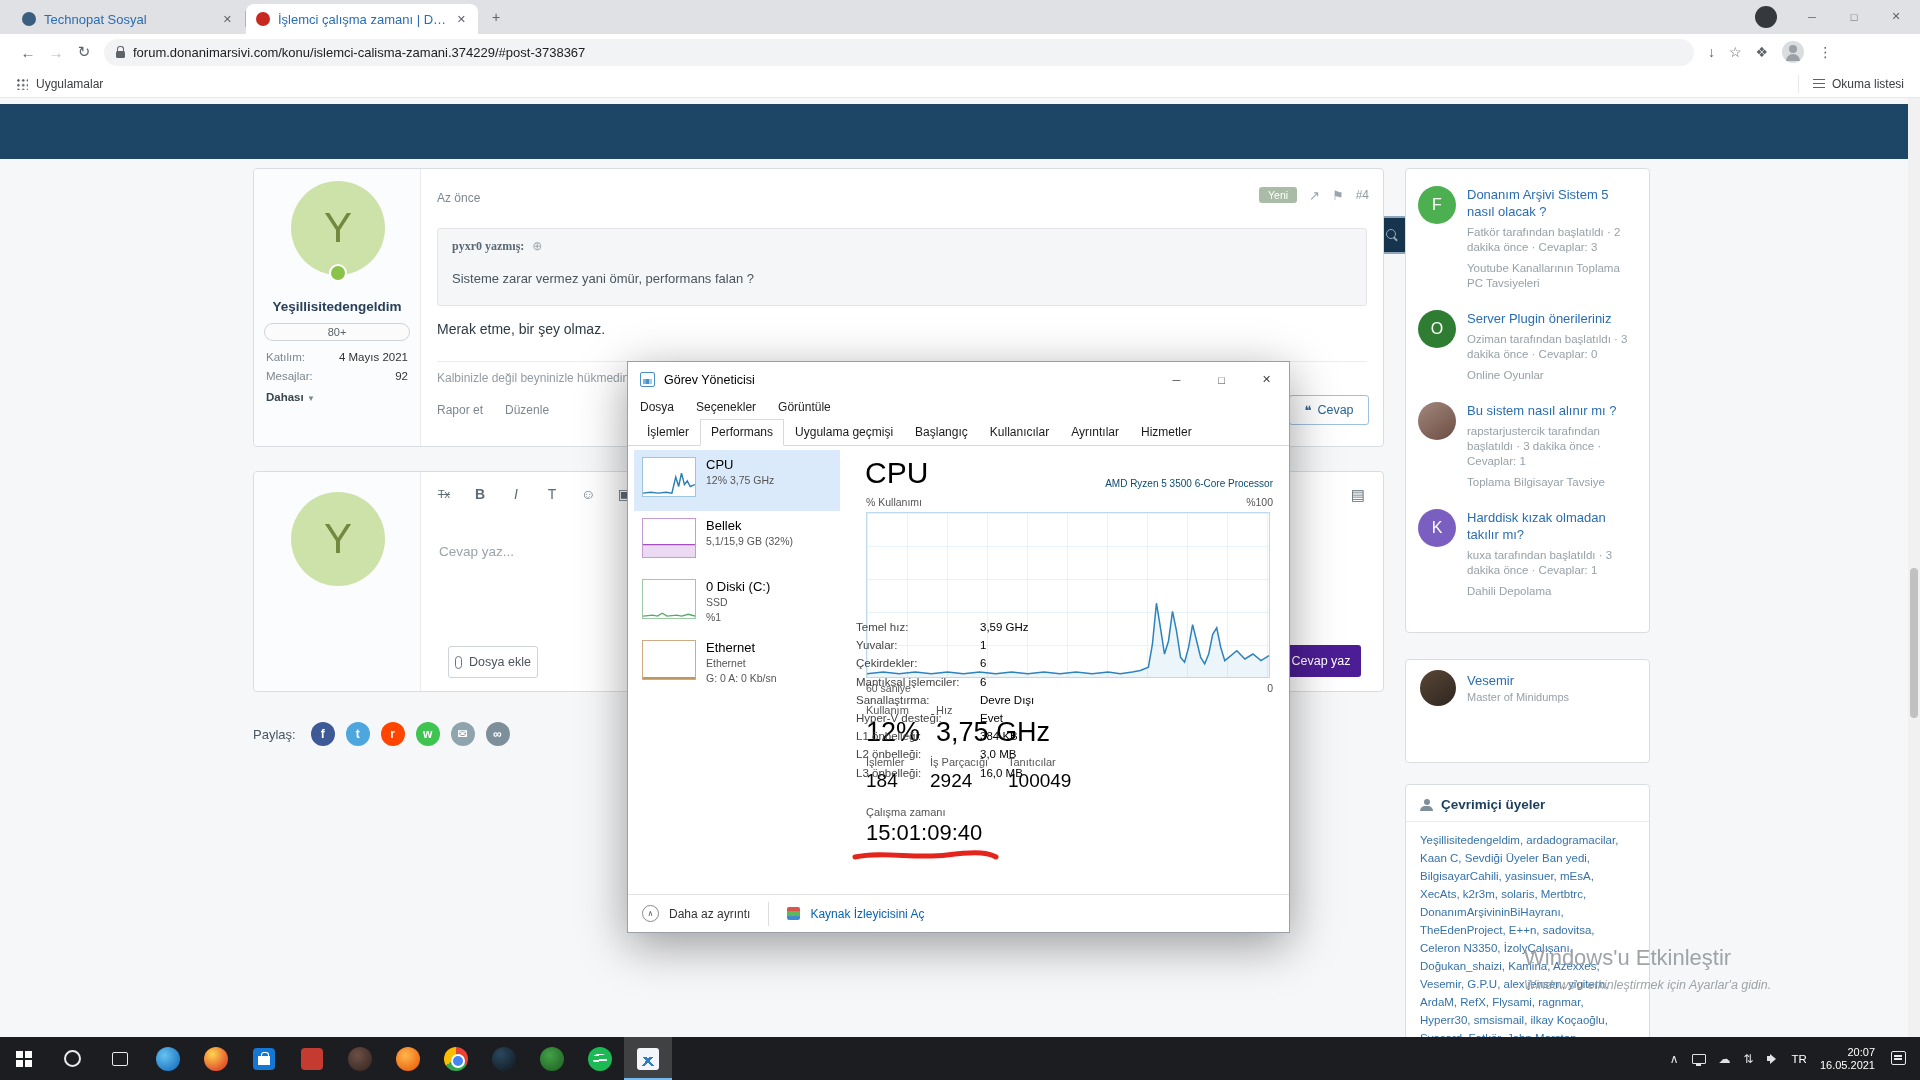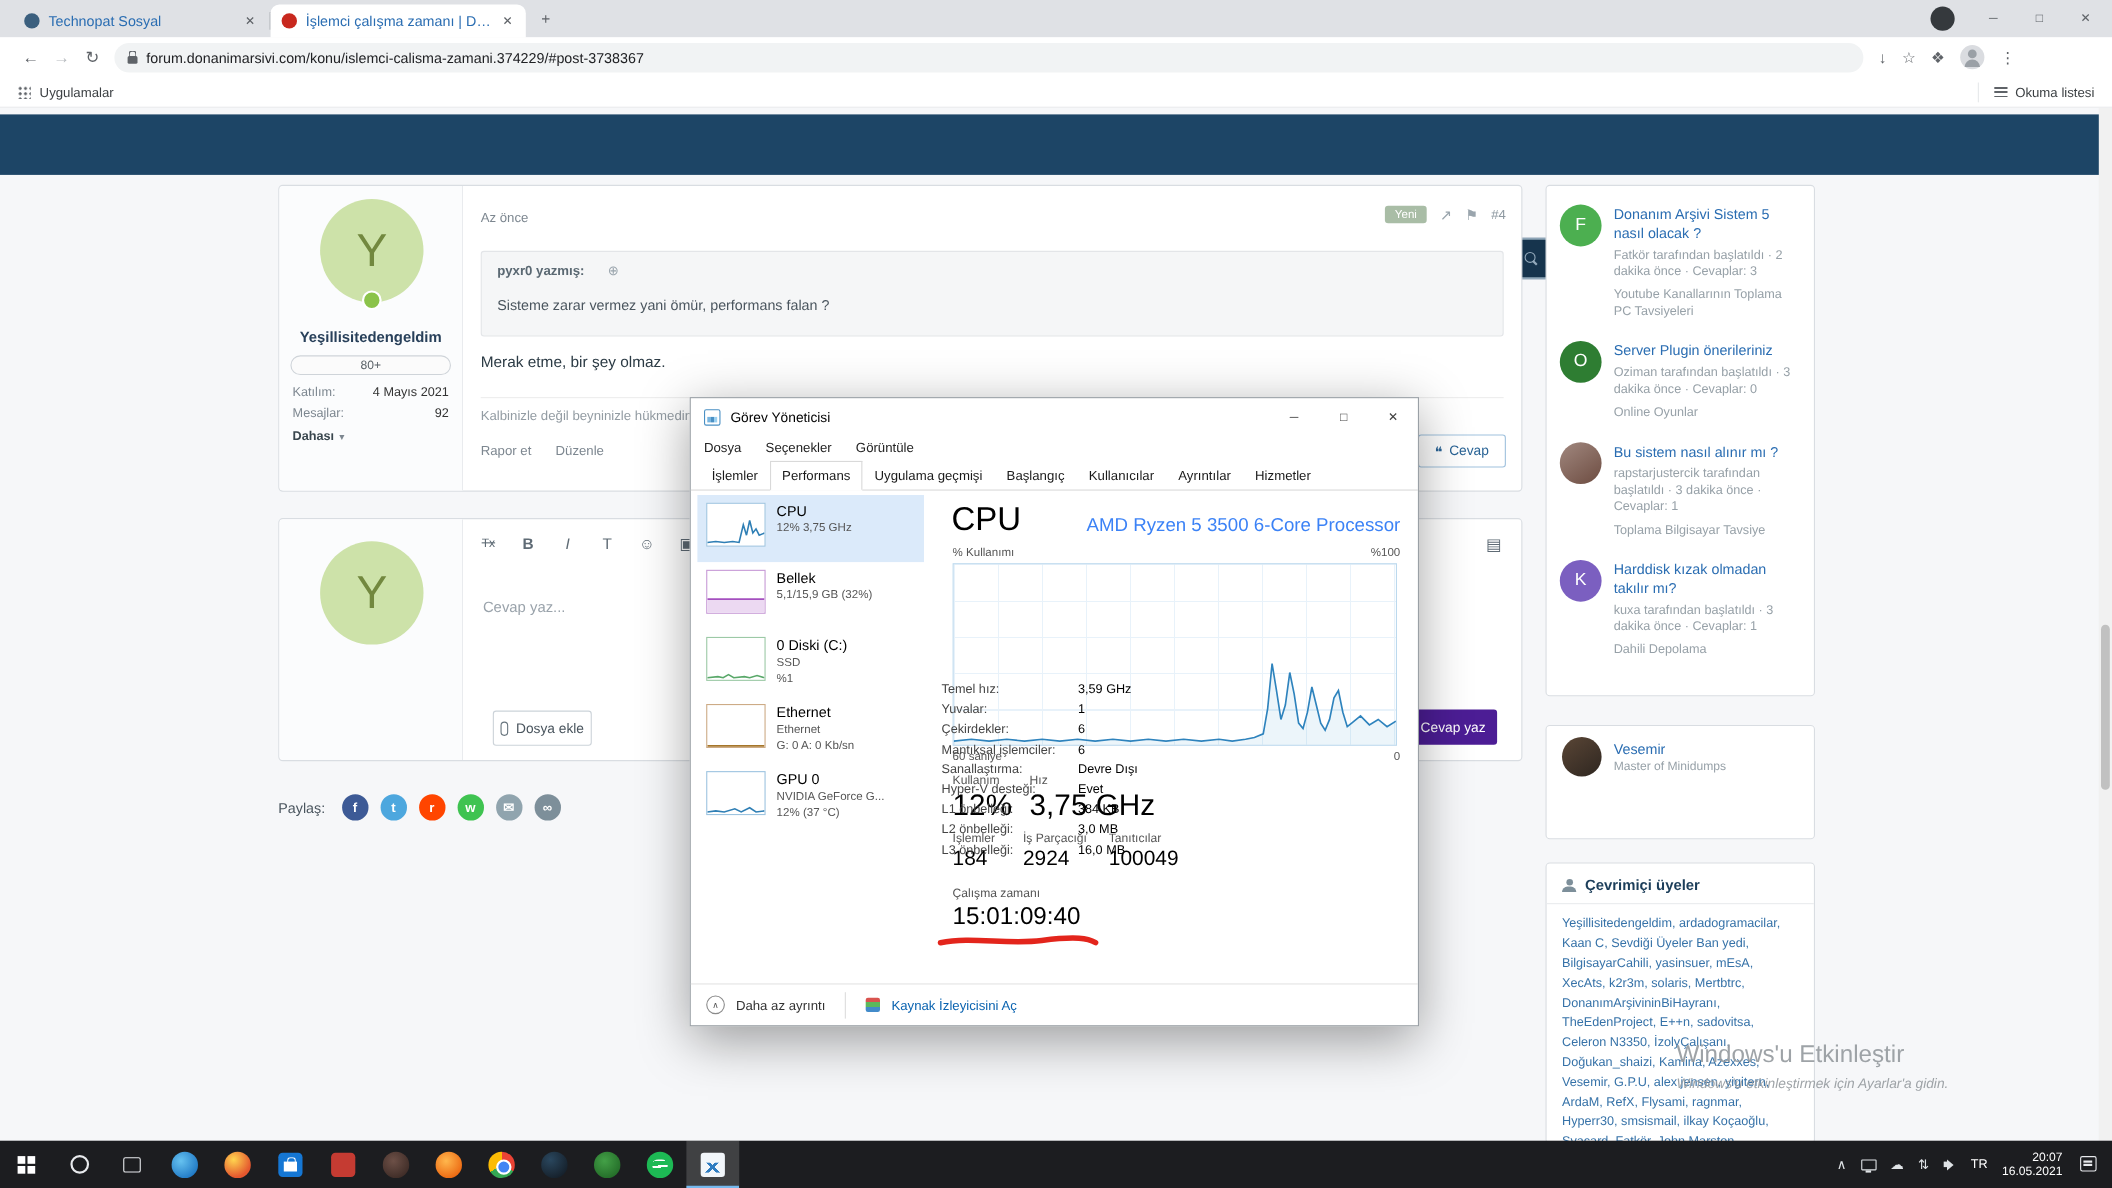--- a/index.html
+++ b/index.html
@@ -74,21 +74,21 @@
   .umore { position:absolute; left:12px; font-size:11.5px; color:#39464e; font-weight:bold; }
   .umore .caret2 { font-size:8px; color:#7d8790; }
 
   .post-content { position:absolute; left:167px; top:0; right:0; bottom:0; }
   .post-time { position:absolute; left:16px; top:22px; font-size:12px; color:#7d8790; }
   .post-tools { position:absolute; right:14px; top:18px; display:flex; align-items:center; gap:12px; }
   .new-chip { background:#a9bda6; color:#fff; font-size:10.5px; border-radius:3px; padding:2px 9px; }
   .ptool { color:#9aa5ad; font-size:13px; }
   .post-num { color:#8e99a1; font-size:12px; }
   .quote { position:absolute; left:16px; right:16px; top:59px; height:78px; background:#f5f6f7; border:1px solid #e3e5e8; border-radius:3px; padding:10px 14px; }
-  .q-author { font-size:12px; color:#5a6872; font-weight:bold; display:flex; gap:21px; align-items:flex-end; }
+  .q-author { font-size:12px; color:#5a6872; font-weight:bold; display:flex; gap:8px; align-items:flex-end;font-family:Liberation Serif, serif; }
   .q-expand { color:#9aa5ad; font-size:12px; font-weight:normal; }
   .q-text { font-size:13px; color:#4a555e; margin-top:17px; }
   .post-body { position:absolute; left:16px; top:152px; font-size:14px; color:#2c3b45; }
   .sig-divider { position:absolute; left:16px; right:16px; top:192px; border-top:1px solid #ededed; }
   .sig { position:absolute; left:16px; top:202px; font-size:12px; color:#939ca3; }
   .post-links { position:absolute; left:16px; top:234px; display:flex; gap:22px; font-size:12px; color:#7d8790; }
   .reply-btn { position:absolute; right:14px; top:226px; width:80px; height:30px; border:1px solid #9fc1dd; border-radius:3px; background:#fff; color:#2a6496; font-size:12.5px; display:flex; align-items:center; justify-content:center; gap:6px; }
   .reply-btn .q { font-size:13px; }
 
   
@@ -151,21 +151,21 @@
   .tm-item.sel { background:#dbeafa; }
   .tm-thumb { width:54px; height:40px; border:1px solid; background:#fff; flex:0 0 auto; }
   .tm-thumb svg { display:block; width:100%; height:100%; }
   .th-cpu { border-color:#9dc4e0; } .th-mem { border-color:#c79ad6; } .th-dsk { border-color:#9cc9a6; }
   .th-eth { border-color:#cdab86; } .th-gpu { border-color:#9dc4e0; }
   .tm-item-name { font-size:13px; color:#000; }
   .tm-item-line { font-size:10.5px; color:#555; line-height:13px; margin-top:2px; }
 
   #tm-main { position:absolute; left:228px; top:84px; right:0; bottom:38px; }
   #tm-cpu-h { position:absolute; left:9px; top:10px; font-size:30px; font-weight:300; color:#000; }
-  #tm-proc { position:absolute; right:16px; top:22px; font-size:17px; color:#3b82f6; }
+  #tm-proc { position:absolute; right:16px; top:32px; font-size:10px; color:#0c4a6e; }
   #tm-ax-tl { position:absolute; left:10px; top:50px; font-size:10.5px; color:#555; }
   #tm-ax-tr { position:absolute; right:16px; top:50px; font-size:10.5px; color:#555; }
   #tm-graph { position:absolute; left:10px; top:66px; width:404px; height:166px; border:1px solid #bcd9ee; background:
       repeating-linear-gradient(to right, #e8f2fa 0 1px, transparent 1px 40px),
       repeating-linear-gradient(to bottom, #e8f2fa 0 1px, transparent 1px 33px), #fff; }
   #tm-graph svg { position:absolute; inset:0; width:100%; height:100%; }
   #tm-ax-bl { position:absolute; left:10px; top:236px; font-size:10.5px; color:#555; }
   #tm-ax-br { position:absolute; right:16px; top:236px; font-size:10.5px; color:#555; }
   .stat-lbl { position:absolute; font-size:11px; color:#555; }
   .stat-val-lg { position:absolute; font-size:27px; font-weight:300; color:#000; }
@@ -520,32 +520,20 @@
           <svg viewBox="0 0 54 40" preserveAspectRatio="none">
               <polyline points="0,39 54,39" fill="none" stroke="#a6762a" stroke-width="1.5"></polyline>
             </svg>
         </div>
         <div>
           <div class="tm-item-name">Ethernet</div>
           <div class="tm-item-line">Ethernet</div>
           <div class="tm-item-line">G: 0 A: 0 Kb/sn</div>
         </div>
       </div>
-      <div class="tm-item">
-        <div class="tm-thumb th-gpu">
-          <svg viewBox="0 0 54 40" preserveAspectRatio="none">
-              <polyline points="0,38 8,37 16,38 26,35 32,38 40,34 46,38 54,37" fill="none" stroke="#2f7fb5" stroke-width="1.5"></polyline>
-            </svg>
-        </div>
-        <div>
-          <div class="tm-item-name">GPU 0</div>
-          <div class="tm-item-line">NVIDIA GeForce G...</div>
-          <div class="tm-item-line">12% (37 °C)</div>
-        </div>
-      </div>
     </div>
 
     <div id="tm-main">
       <div id="tm-cpu-h">CPU</div>
       <div id="tm-proc">AMD Ryzen 5 3500 6-Core Processor</div>
       <div id="tm-ax-tl">% Kullanımı</div>
       <div id="tm-ax-tr">%100</div>
       <div id="tm-graph">
         <svg viewBox="0 0 400 162" preserveAspectRatio="none">
           <polygon id="garea" fill="rgba(17,125,187,0.08)" points="0,162 0.0,158.8 16.0,157.1 32.0,158.8 48.0,157.1 64.0,158.8 80.0,157.1 96.0,158.8 112.0,157.1 128.0,158.8 144.0,157.1 160.0,158.8 176.0,157.1 192.0,158.8 208.0,157.1 224.0,158.8 240.0,157.1 252.0,158.8 264.0,157.1 272.0,155.5 280.0,152.3 284.0,129.6 288.0,89.1 292.0,113.4 296.0,139.3 300.0,126.4 304.0,97.2 308.0,116.6 312.0,142.6 316.0,147.4 320.0,132.8 324.0,110.2 328.0,126.4 332.0,142.6 336.0,149.0 340.0,139.3 344.0,119.9 348.0,113.4 352.0,132.8 356.0,145.8 360.0,142.6 368.0,136.1 376.0,144.2 384.0,139.3 392.0,145.8 400.0,140.9 400,162"></polygon>

